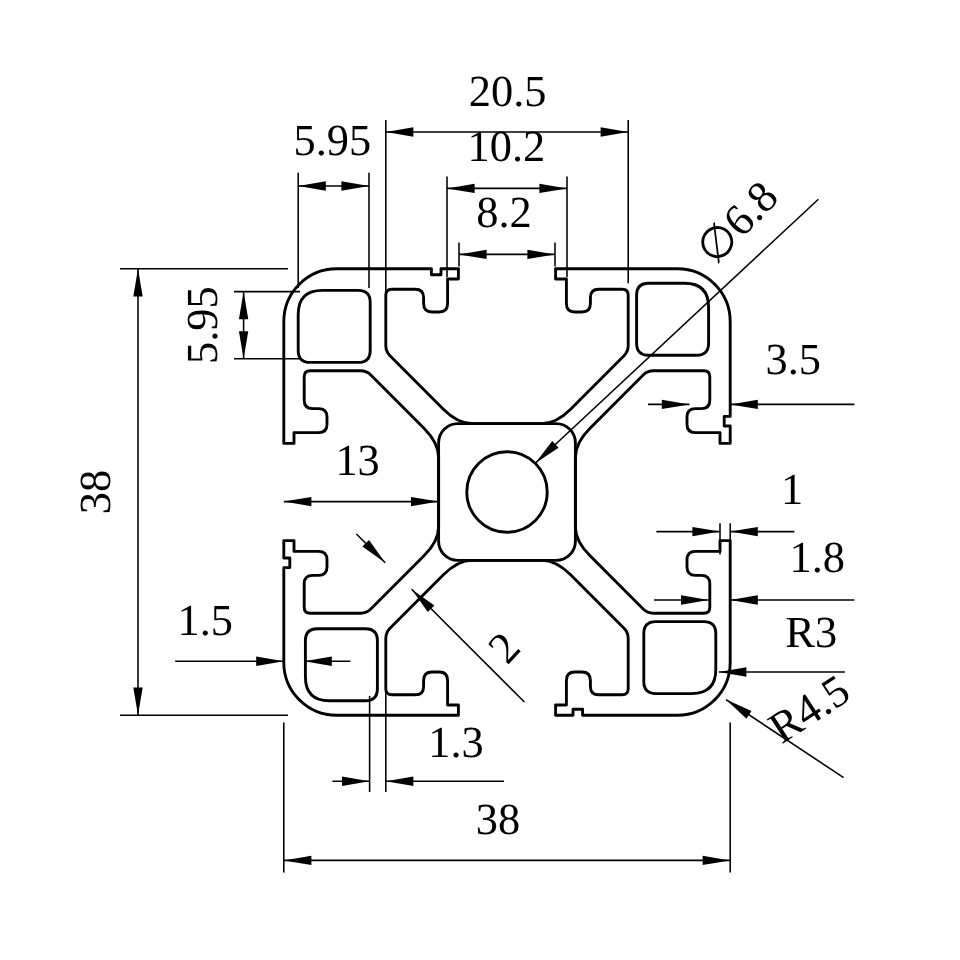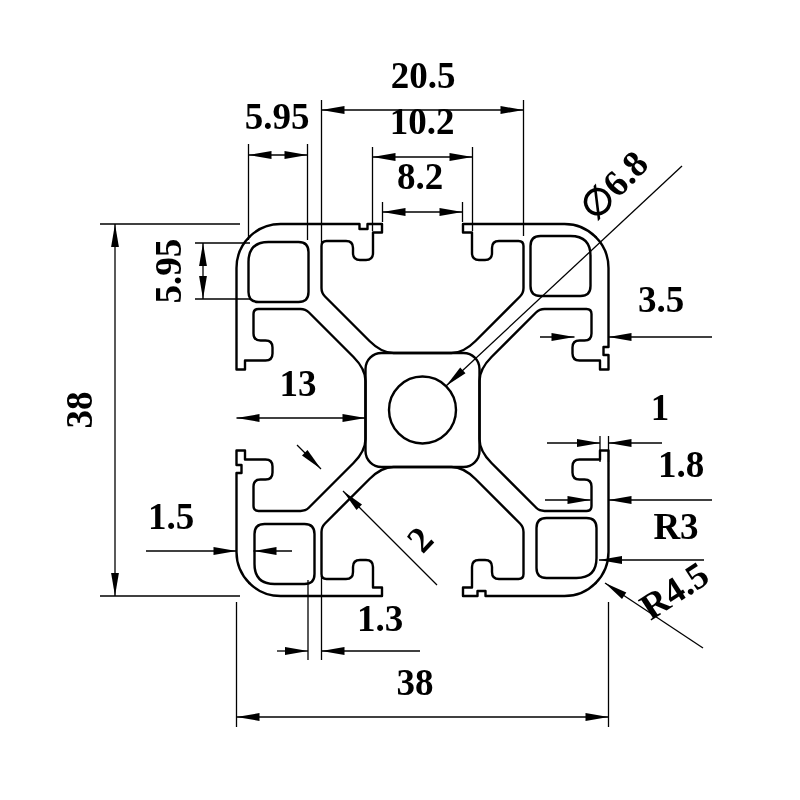--- a/index.html
+++ b/index.html
@@ -1,17 +1,17 @@
 <!DOCTYPE html>
 <html><head>
 <meta charset="utf-8">
 <style>
   html,body{margin:0;padding:0;background:#ffffff;}
   #stage{position:relative;width:800px;height:800px;background:#ffffff;overflow:hidden;
-         font-family:"Liberation Serif", serif;font-weight:bold;}
+         font-family:"Liberation Serif", serif;}
   svg{display:block;}
   text{font-family:"Liberation Serif", serif;fill:#000;}
 </style>
 </head>
 <body>
 
 <div id="stage">
   <svg id="cad" width="800" height="800" viewBox="0 0 800 800">
       <g stroke="#000000" stroke-width="2.4" fill="none" stroke-linejoin="round" stroke-linecap="round">
         <path d="

